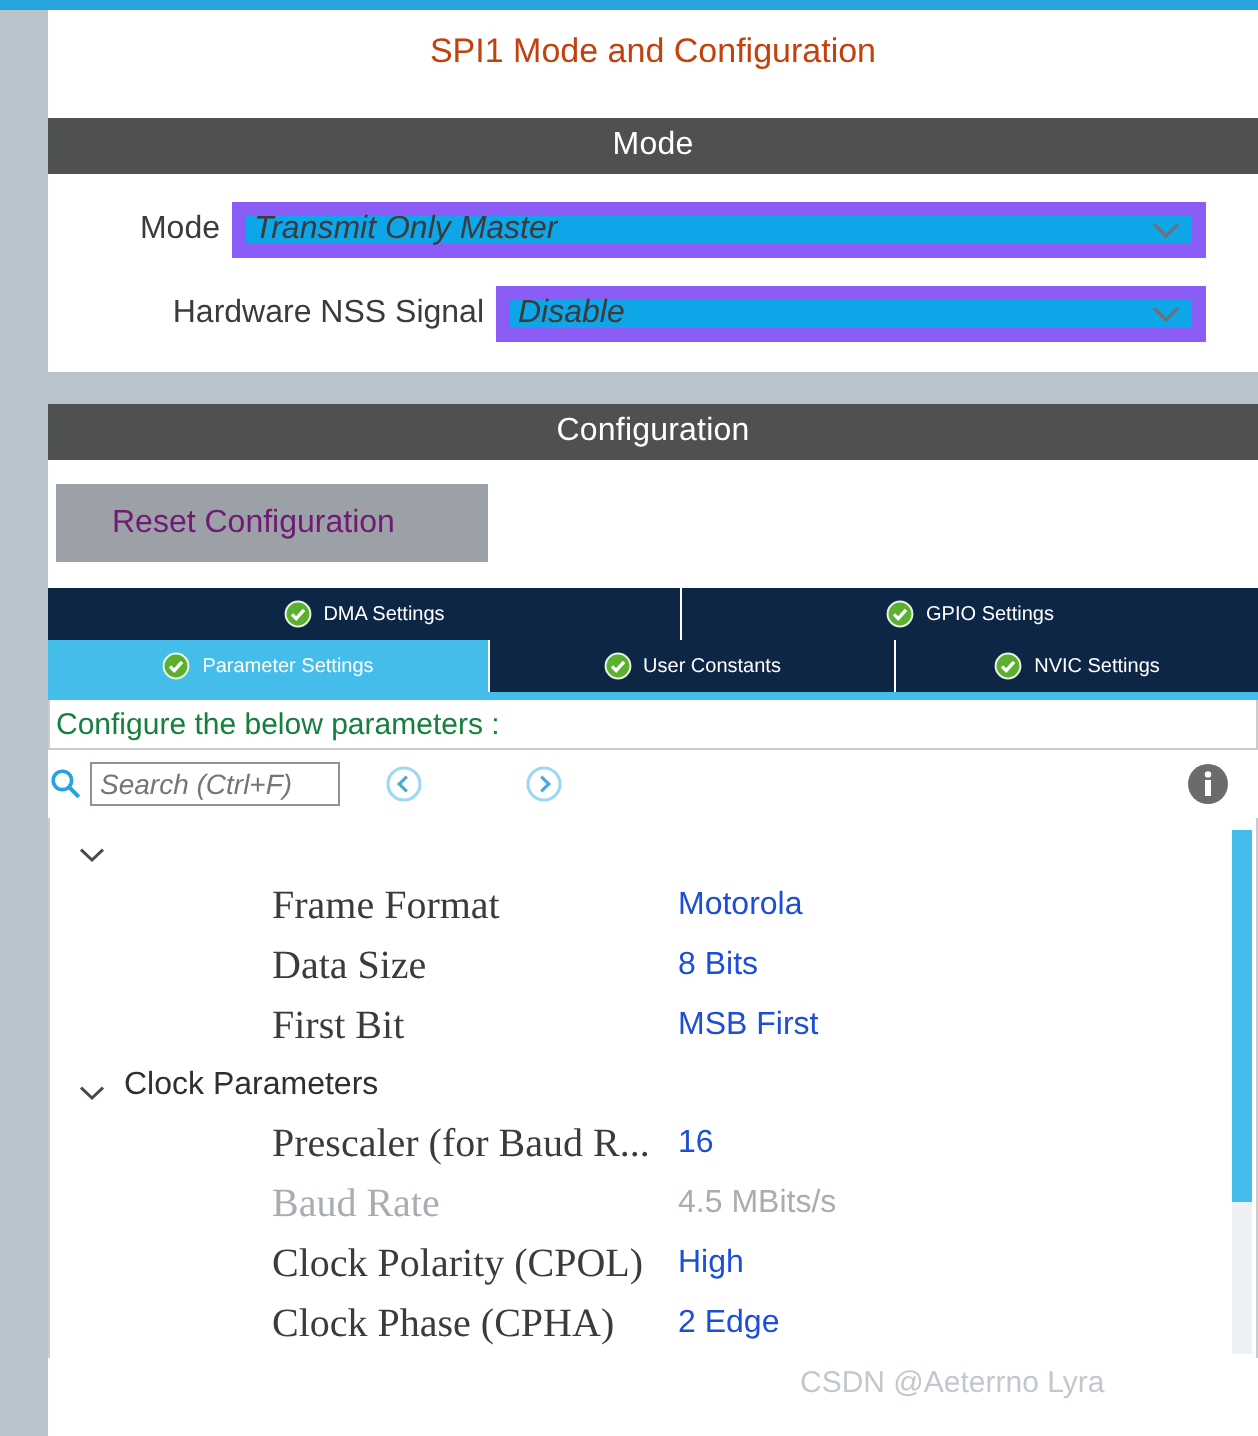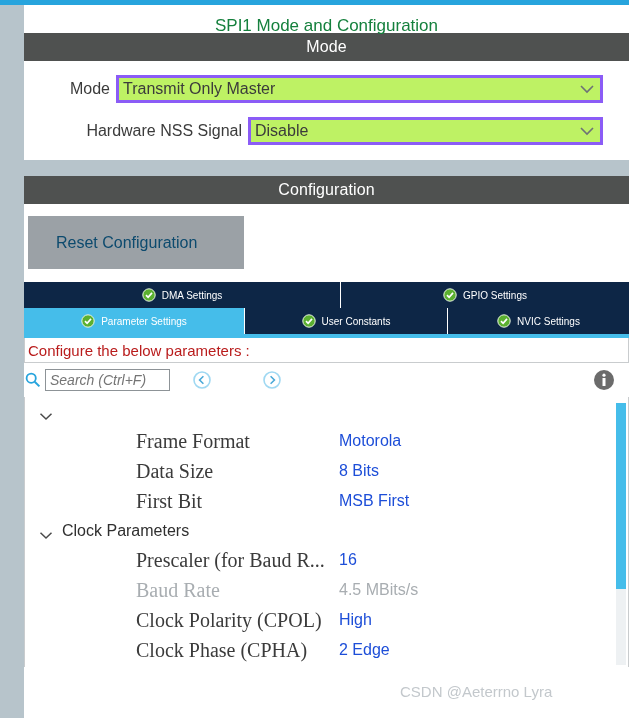--- a/index.html
+++ b/index.html
@@ -36,25 +36,25 @@
   }
   .panel {
     position: absolute;
     left: 24px; top: 5px;
     width: 605px;
     height: 713px;
     background: #ffffff;
   }
   
   .title-bar {
-    height: 28px;
+    height: 54px;
     line-height: 41px;
     text-align: center;
     font-size: 17px;
-    color: #15803d;
+    color: #c2410c;
     background: #ffffff;
   }
   .section-header {
     height: 28px;
     line-height: 28px;
     text-align: center;
     background: #4f5150;
     color: #ffffff;
     font-size: 16px;
     letter-spacing: .1px;
@@ -77,26 +77,27 @@
     color: #3b3b3b;
     text-align: right;
     padding-right: 6px;
     white-space: nowrap;
   }
   .label-w-mode { width: 86px; }
   .label-w-nss { width: 218px; }
   .combo {
     flex: 1;
     height: 28px;
-    border: 3px solid #8b5cf6;
-    background: #bef264;
+    border: 7px solid #8b5cf6;
+    background: #0ea5e9;
     display: flex;
     align-items: center;
     justify-content: space-between;
     box-sizing: border-box;
+    font-style: italic;
   }
   .combo-text {
     font-size: 16px;
     color: #3b3b3b;
     padding-left: 4px;
     white-space: nowrap;
     overflow: hidden;
   }
   .chev {
     width: 26px;
@@ -113,23 +114,23 @@
     width: 629px;
   }
   
   .reset-area {
     background: #ffffff;
     padding: 12px 0 13px 2px;
   }
   .reset-btn {
     margin-left: 2px;
     width: 216px;
-    height: 53px;
+    height: 39px;
     background: #9ba1a6;
-    color: #0c4a6e;
+    color: #701a75;
     font-size: 16px;
     border: none;
     display: flex;
     align-items: center;
     padding-left: 28px;
     box-sizing: border-box;
     font-family: "Liberation Sans", sans-serif;
   }
   
   .tab-rows { width: 605px; }
@@ -164,21 +165,21 @@
   .tab-underline {
     height: 4px;
     background: #45bdea;
     width: 605px;
   }
   
   .note-bar {
     height: 25px;
     line-height: 25px;
     font-size: 15px;
-    color: #b91c1c;
+    color: #15803d;
     border: 1px solid #c9ccce;
     border-top: none;
     box-sizing: border-box;
     padding-left: 3px;
     background: #ffffff;
     white-space: nowrap;
   }
   
   .search-bar {
     height: 34px;

